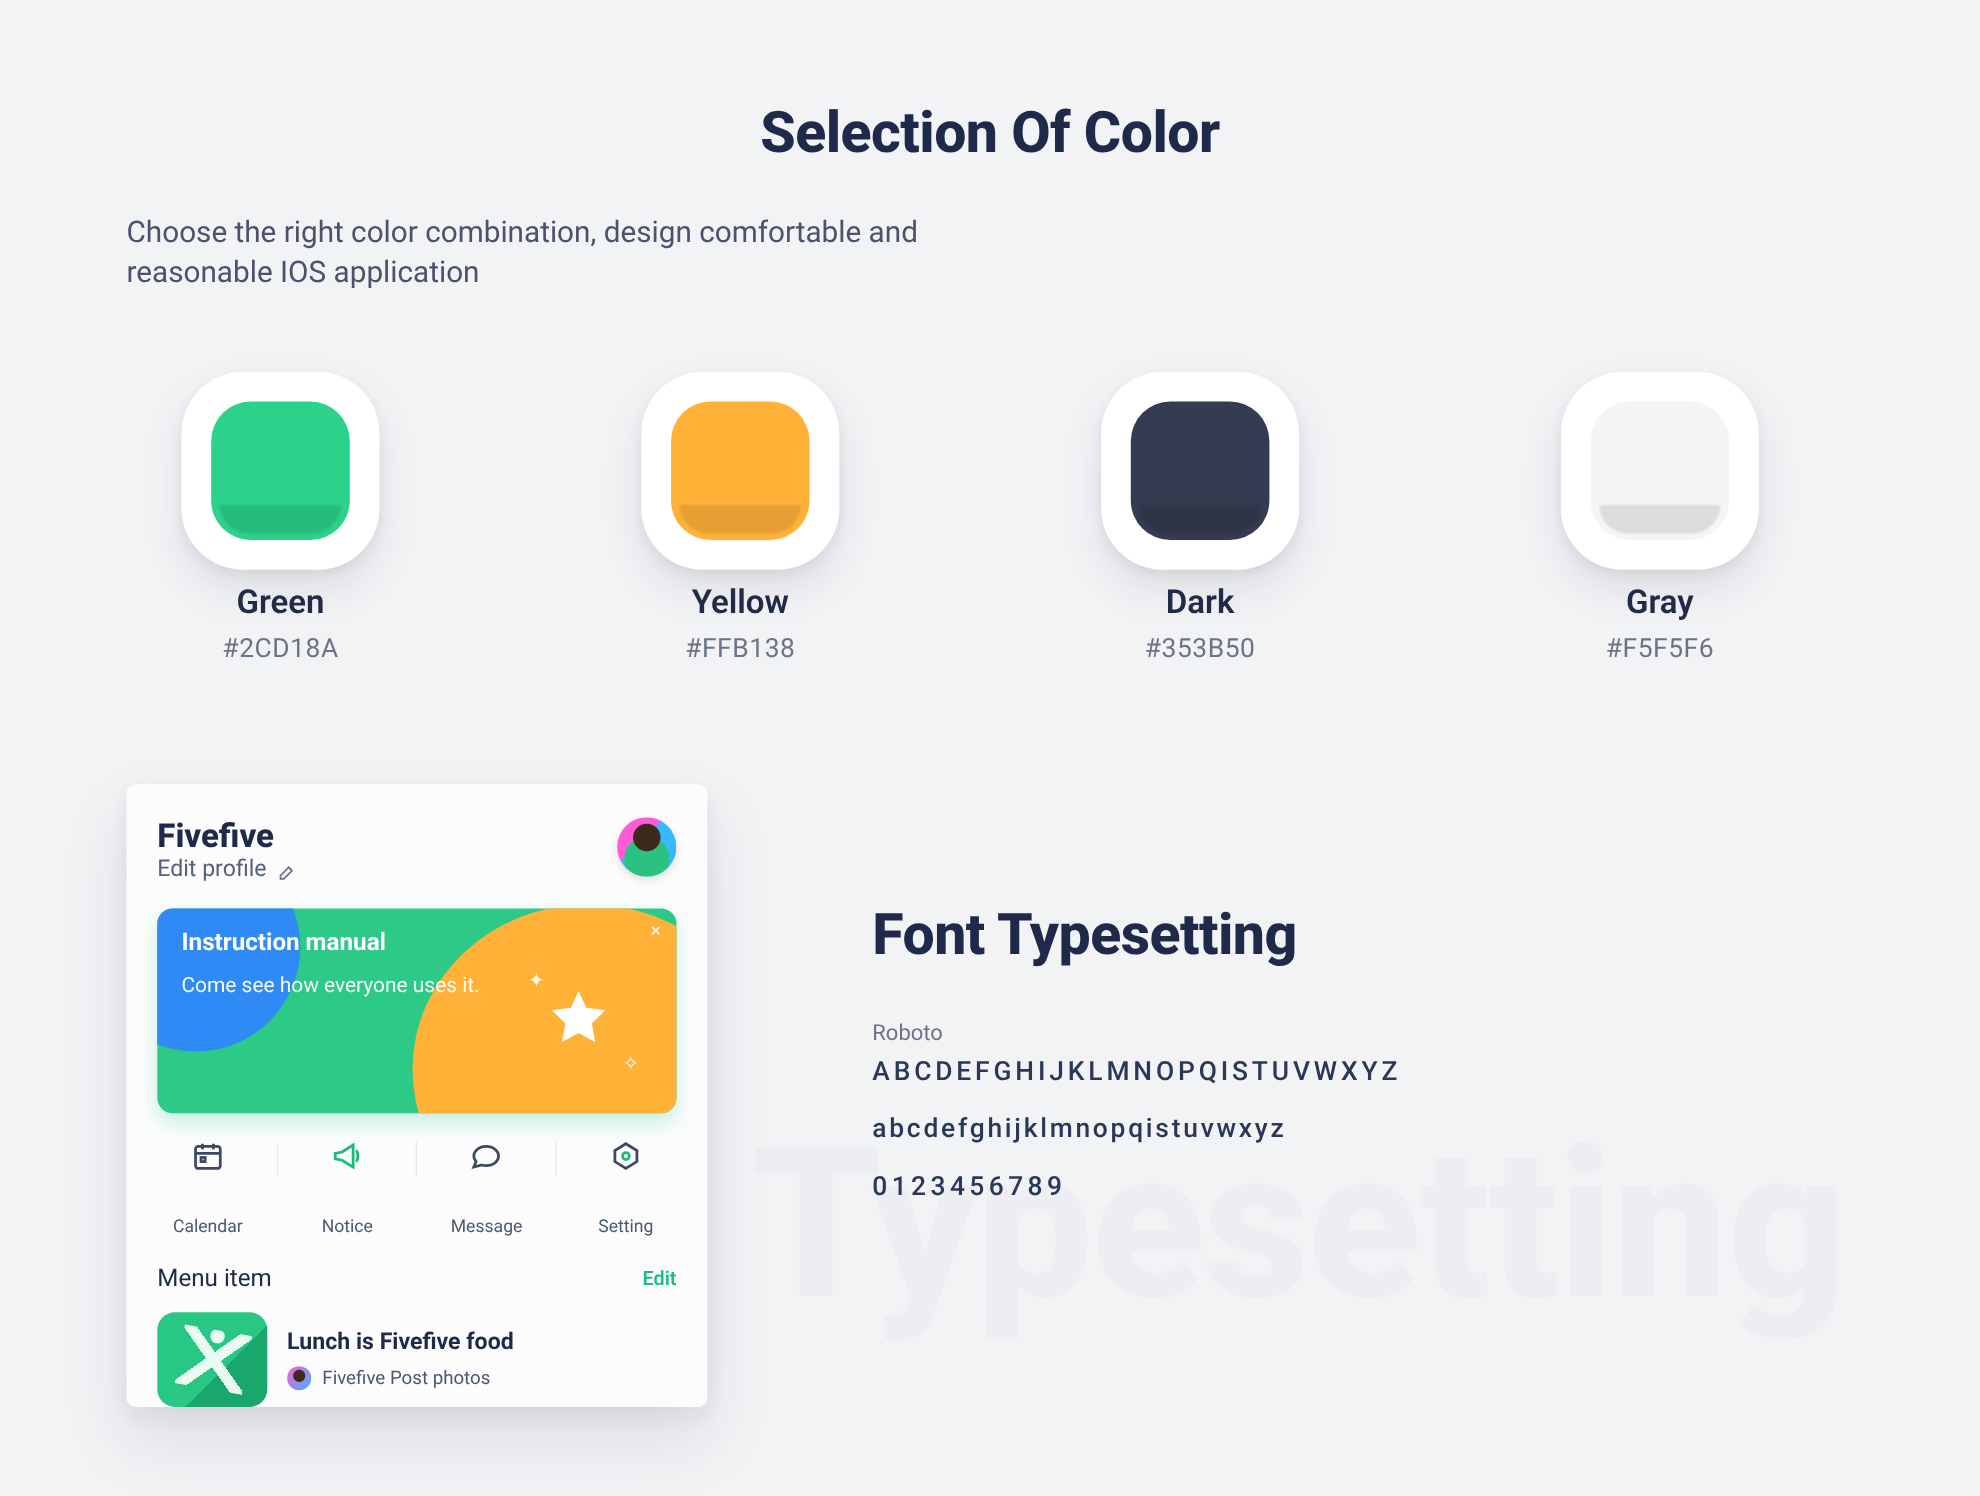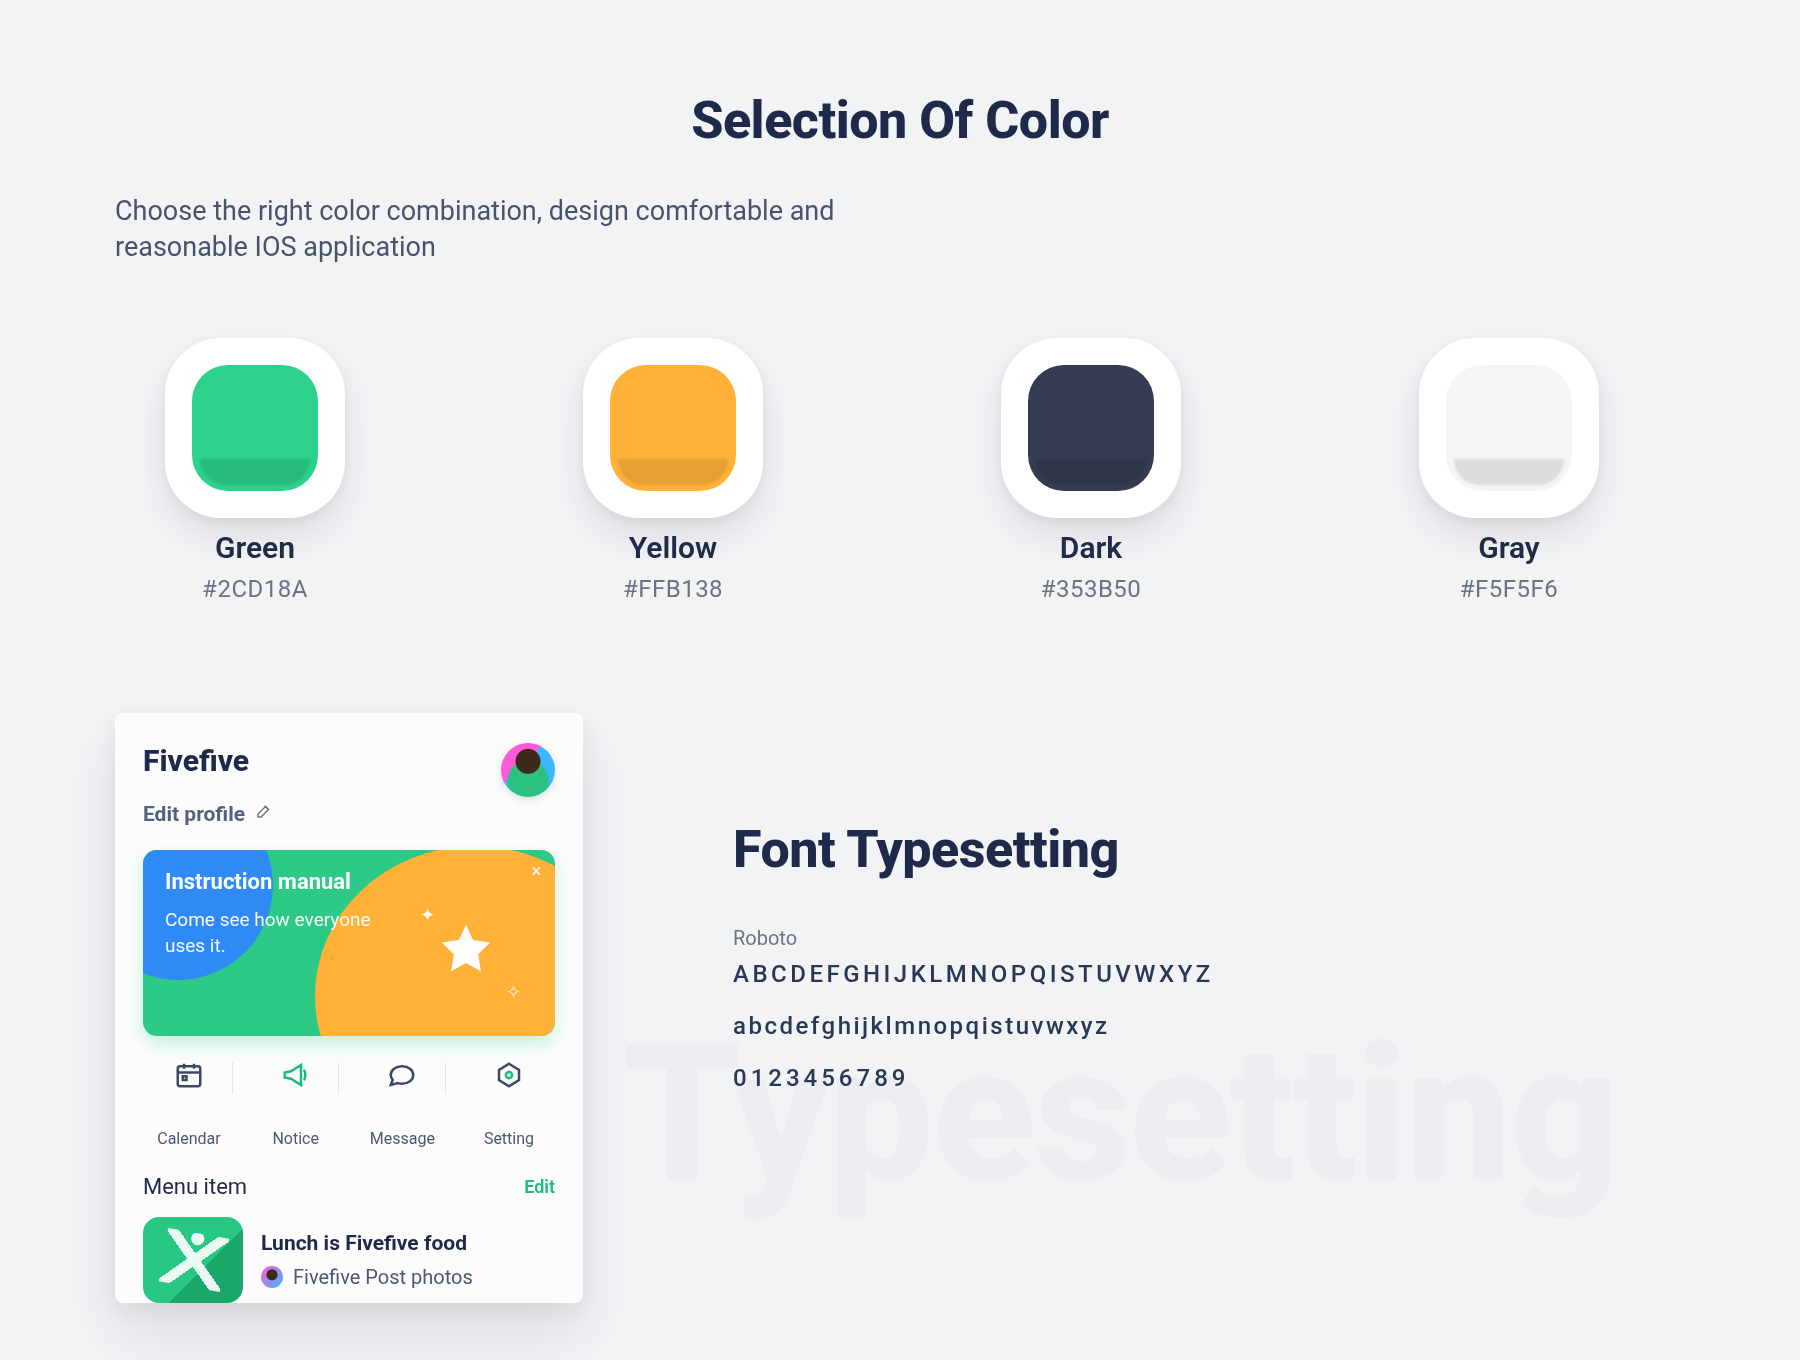--- a/index.html
+++ b/index.html
@@ -71,30 +71,30 @@
 
   
   .lower {
     margin-top: 110px;
     display: flex;
     position: relative;
   }
 
   
   .card {
-    width: 468px;
+    width: 528px;
     background: #fcfcfd;
     border-radius: 8px;
     box-shadow: 0 30px 60px rgba(30,40,70,0.10), 0 8px 20px rgba(30,40,70,0.06);
     padding: 30px 28px 0 28px;
     position: relative;
   }
   .card-header { display: flex; align-items: flex-start; justify-content: space-between; }
   .card-title { font-size: 30px; font-weight: 800; color: #1f2a4a; }
-  .edit-row { display: flex; align-items: flex-start; gap: 10px; margin-top: 24px; font-weight: bold; }
+  .edit-row { display: flex; align-items: flex-end; gap: 10px; margin-top: 0; }
   .edit-text { font-size: 21px; color: #54607d; }
   .pencil-icon { width: 18px; height: 18px; display: inline-block; }
   .pencil-icon svg { width: 100%; height: 100%; stroke: #6b7487; fill: none; stroke-width: 2; }
 
   .avatar {
     width: 54px; height: 54px; border-radius: 50%;
     background:
       radial-gradient(circle at 50% 34%, #3d2a1a 0 12px, transparent 13px),
       radial-gradient(circle at 50% 70%, #2bc17f 0 20px, transparent 21px),
       linear-gradient(135deg, #ff5bd6 0 40%, #39b7ff 40% 100%);
@@ -182,21 +182,21 @@
     opacity: 0.9;
     transform: rotate(10deg);
   }
   .item-body { display: flex; flex-direction: column; gap: 10px; }
   .item-title { font-size: 21px; font-weight: 700; color: #1f2a4a; }
   .item-sub-row { display: flex; align-items: center; gap: 10px; }
   .mini-avatar {
     width: 22px; height: 22px; border-radius: 50%;
     background: radial-gradient(circle at 50% 40%, #3d2a1a 0 5px, transparent 6px), linear-gradient(135deg,#ff5bd6,#39b7ff);
   }
-  .item-sub { font-size: 20px; color: #4a5874; }
+  .item-sub { font-size: 17px; color: #4a5874; }
 
   
   .font-section {
     margin-left: 150px;
     padding-top: 106px;
     position: relative;
     flex: 1;
   }
   .font-h { font-size: 52px; font-weight: 800; color: #1f2a4a; letter-spacing: -0.5px; }
   .font-label { margin-top: 46px; font-size: 20px; color: #6b7487; }

